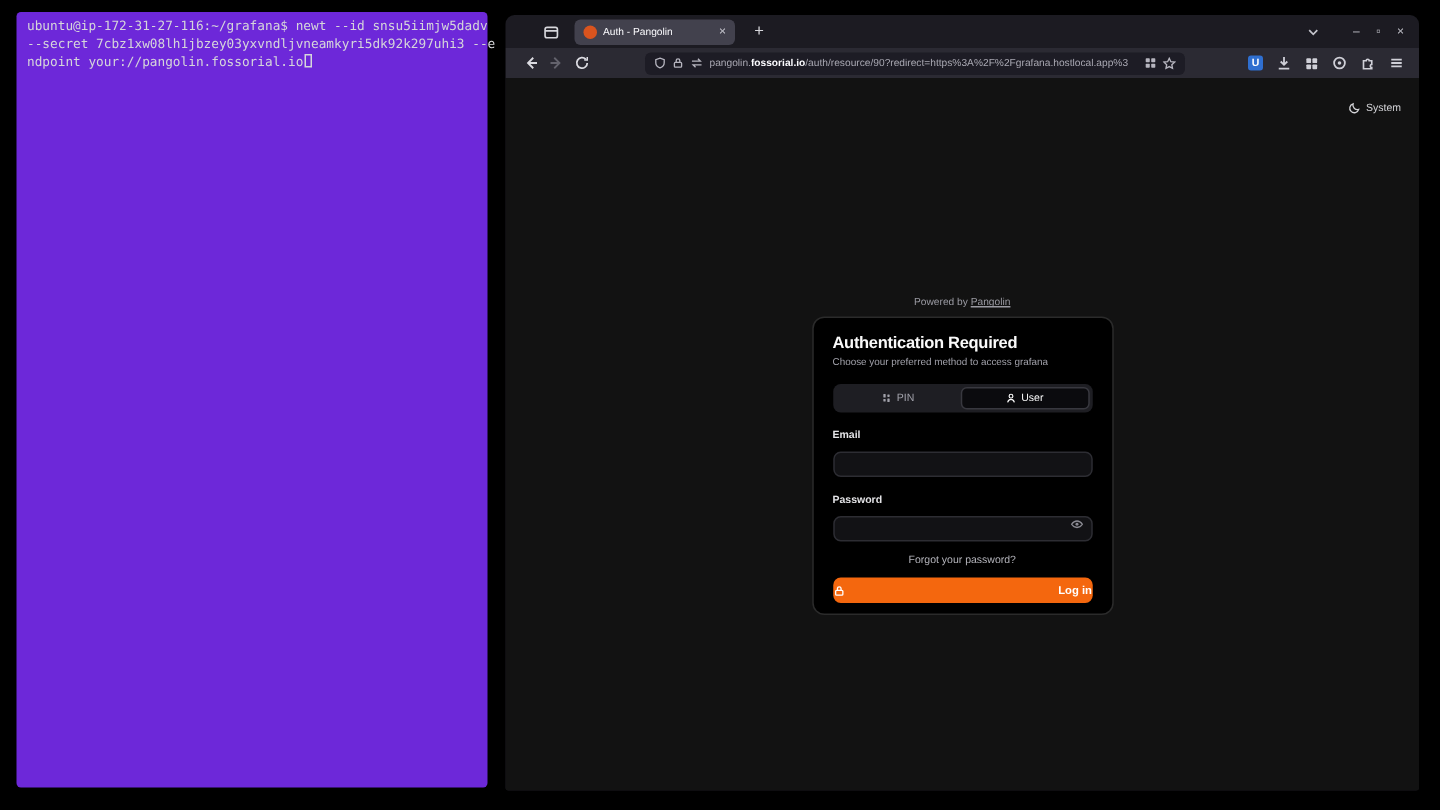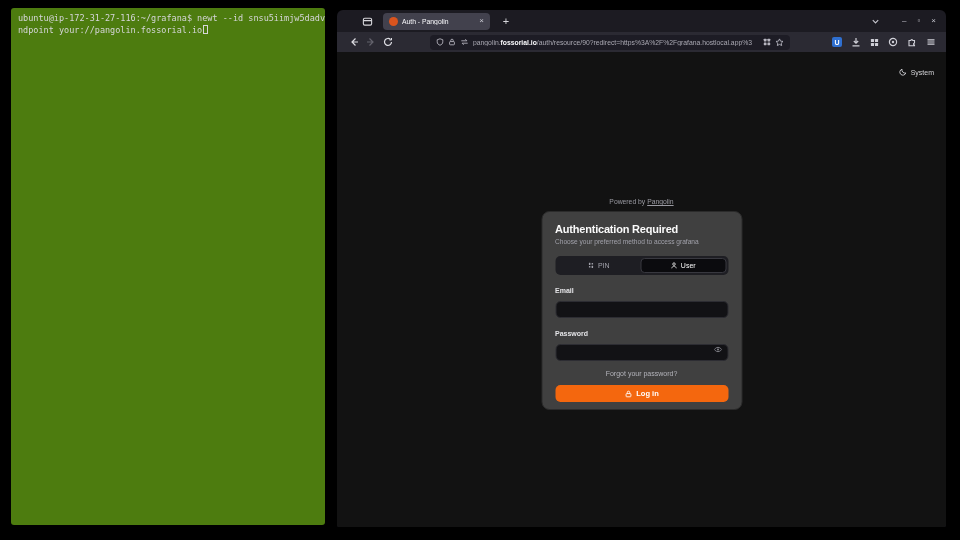--- a/index.html
+++ b/index.html
@@ -1,21 +1,21 @@
 <!DOCTYPE html>
 <html><head>
 <meta charset="utf-8">
 <style>
   * { margin:0; padding:0; box-sizing:border-box; }
   html,body { width:960px; height:540px; background:#000; overflow:hidden;
               font-family:"Liberation Sans", sans-serif; }
 
   
   .terminal { position:absolute; left:11px; top:8px; width:314px; height:517px;
-              background:#4d7c0f; border-radius:3px; padding:5px 7px;
+              background:#6d28d9; border-radius:3px; padding:5px 7px;
               font-family:"DejaVu Sans Mono", monospace; font-size:8.5px;
               line-height:11.5px; color:#d6d6da; }
   .term-line { white-space:pre; letter-spacing:0; }
   .term-cursor { display:inline-block; width:4.5px; height:9px;
                  border:1px solid #d6d6da; vertical-align:-1px; margin-left:1px; }
 
   
   .browser { position:absolute; left:337px; top:10px; width:609px; height:517px;
              background:#1c1b22; border-radius:6px 6px 2px 2px; overflow:hidden; }
 
@@ -65,21 +65,21 @@
              background:#121212; }
   .theme-toggle { position:absolute; top:16px; right:12px; display:flex;
                   align-items:center; gap:4px; color:#d4d4d8; font-size:7px; }
 
   .auth-col { position:absolute; top:146px; left:50%;
               transform:translateX(-50%); width:201px; }
   .powered { text-align:center; font-size:6.8px; color:#9a9aa2;
              margin-bottom:6px; }
   .powered a { color:#9a9aa2; text-decoration:underline; }
 
-  .card { background:#404040; border:1px solid #2b2b2b; border-radius:8px;
+  .card { background:#000000; border:1px solid #2b2b2b; border-radius:8px;
           padding:11px 13px 12px; height:199px; }
   .card-title { font-size:11px; font-weight:bold; color:#fafafa;
                 letter-spacing:-0.2px; }
   .card-sub { font-size:6.6px; color:#a1a1aa; margin-top:3px; }
 
   .switcher { margin-top:11px; height:19px; background:#1e1e23;
               border-radius:5px; padding:2px; display:flex; }
   .sw-tab { flex:1; display:flex; align-items:center; justify-content:center;
             gap:3px; font-size:7px; color:#a1a1aa; border-radius:4px; }
   .sw-tab.active { background:#0b0b0e; border:1px solid #38383f;
@@ -88,28 +88,29 @@
   .fld-label { margin-top:12px; font-size:7px; font-weight:bold; color:#e4e4e7; }
   .fld-wrap { position:relative; margin-top:4px; }
   .fld { width:100%; height:17px; background:#121215; border:1px solid #2d2d33;
          border-radius:5px; color:#e4e4e7; font-size:7px; padding:0 6px;
          outline:none; font-family:"Liberation Sans", sans-serif; }
   .eye { position:absolute; right:6px; top:4px; color:#8a8a92; display:flex; }
 
   .forgot { margin-top:9px; text-align:center; font-size:7px; color:#b4b4bb; }
   .login-btn { margin-top:8px; width:100%; height:17px; background:#f4670e;
                border:none; border-radius:5px; display:flex; align-items:center;
-               justify-content:center; gap:4px; color:#fff; font-size:7.5px;
+               justify-content:space-between; gap:4px; color:#fff; font-size:7.5px;
                font-weight:bold; font-family:"Liberation Sans", sans-serif; }
 </style>
 </head>
 <body>
 
 <div class="terminal">
   <div class="term-line">ubuntu@ip-172-31-27-116:~/grafana$ newt --id snsu5iimjw5dadv</div>
+  <div class="term-line">--secret 7cbz1xw08lh1jbzey03yxvndljvneamkyri5dk92k297uhi3 --e</div>
   <div class="term-line"><span>ndpoint your://pangolin.fossorial.io</span><span class="term-cursor"></span></div>
 </div>
 
 <div class="browser">
 
   <div class="tabbar">
     <div class="fx-view">
       <svg width="11" height="11" viewBox="0 0 12 12" fill="none" stroke="#d7d7dc" stroke-width="1.2">
           <rect x="1.5" y="2.5" width="9" height="7.5" rx="1.5"></rect>
           <path d="M1.5 5h9"></path>

